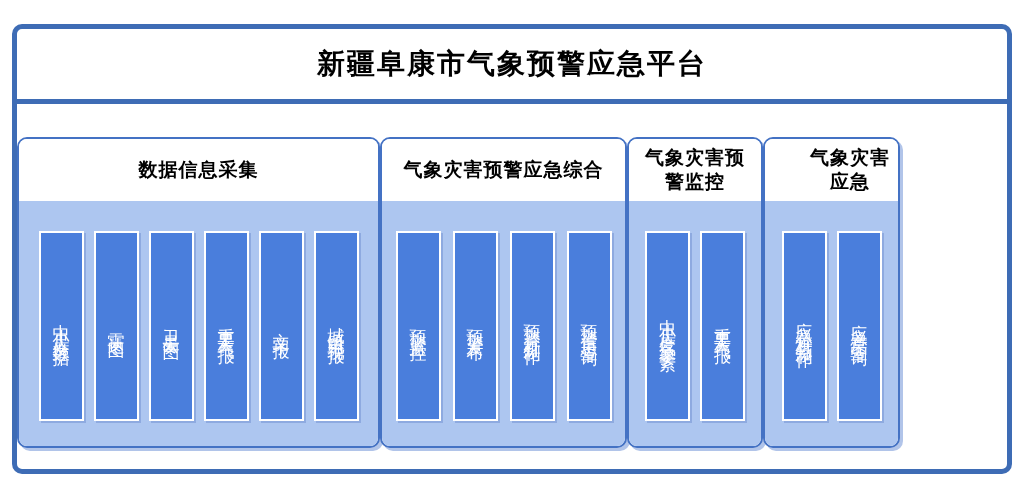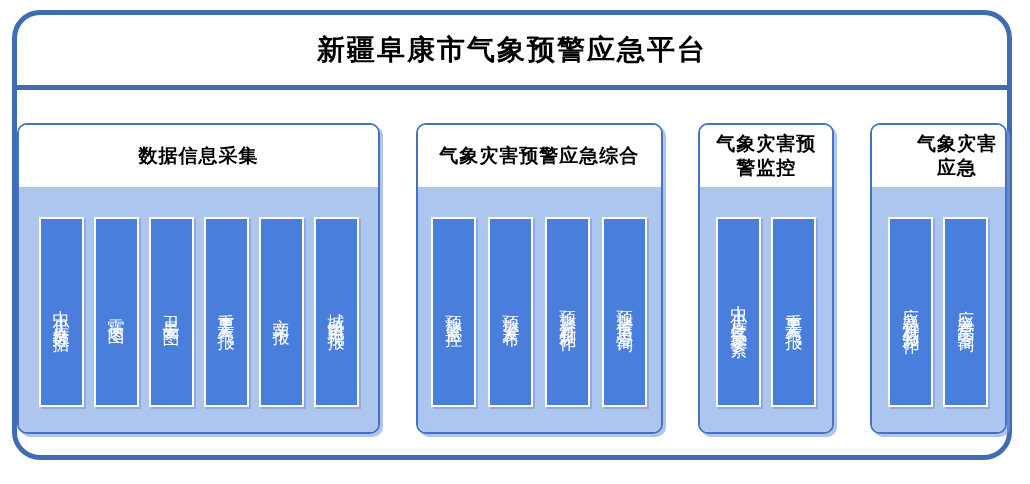--- a/index.html
+++ b/index.html
@@ -1,32 +1,32 @@
 <!DOCTYPE html>
 <html><head>
 <meta charset="utf-8">
 <style>
   html,body{margin:0;padding:0;}
   body{
     width:1030px;height:484px;background:#ffffff;position:relative;
     font-family:"Liberation Sans","DejaVu Sans",sans-serif;
   }
   .frame{
-    position:absolute;left:12px;top:10px;width:1000px;height:450px;
-    box-sizing:border-box;border:5px solid #3E6CB5;border-radius:28px;
+    position:absolute;left:12px;top:24px;width:1000px;height:450px;
+    box-sizing:border-box;border:5px solid #3E6CB5;border-radius:10px;
     background:#ffffff;
   }
   .title-bar{
     height:70px;display:flex;align-items:center;justify-content:center;
     border-bottom:5px solid #3E6CB5;
     font-size:28px;font-weight:bold;color:#000;letter-spacing:2px;
   }
   .groups{
-    display:flex;justify-content:space-between;align-items:flex-start;
-    gap:18px;margin-top:33px;font-family:Liberation Serif, serif;
+    display:flex;justify-content:flex-start;align-items:flex-start;
+    margin-top:33px;font-family:Liberation Serif, serif;
   }
   .group{
     box-sizing:border-box;border:2px solid #4472C4;border-radius:10px;
     overflow:hidden;background:#ffffff;
     box-shadow:3px 3px 0 rgba(125,157,218,0.6);
   }
   .g1{width:363px}.g2{width:136px}.g3{width:247px}.g4{width:137px}
   .group-header{
     height:62px;display:flex;align-items:center;justify-content:center;
     text-align:center;background:#ffffff;

